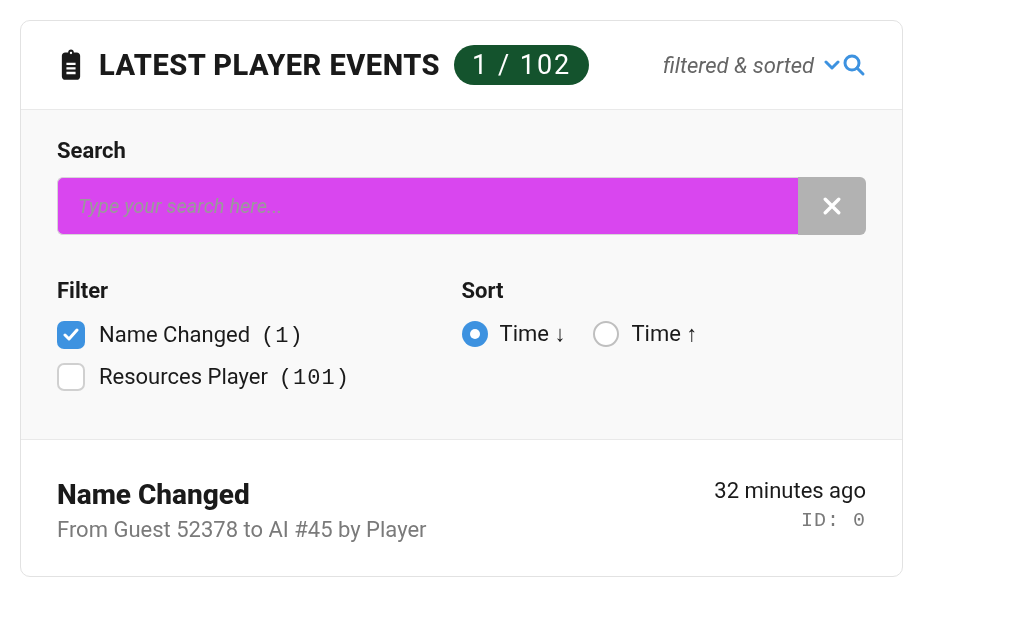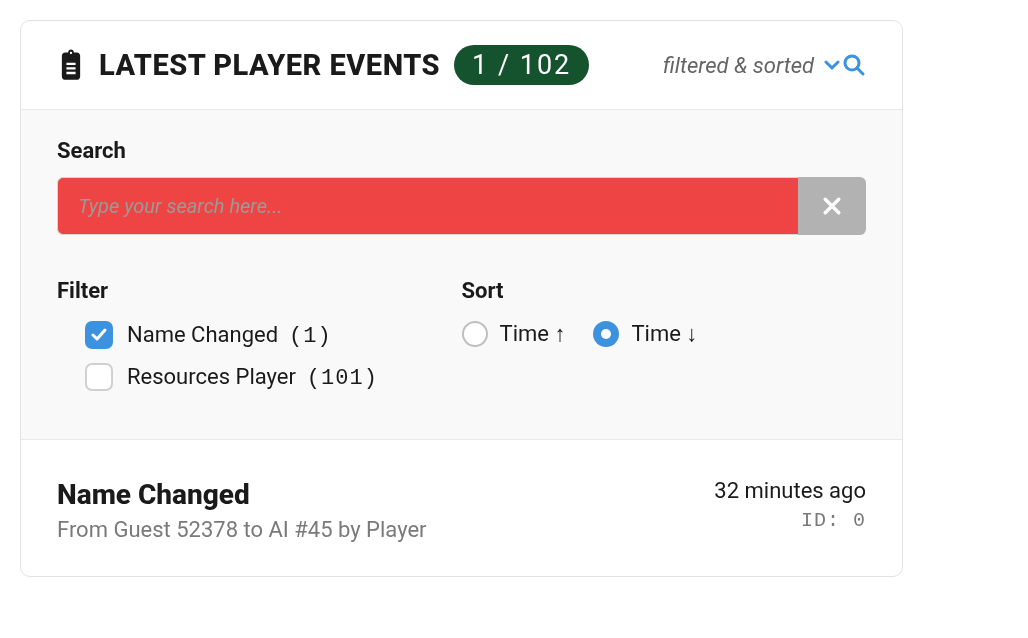--- a/index.html
+++ b/index.html
@@ -93,21 +93,21 @@
     .search-input {
       flex: 1;
       height: 58px;
       border: 1px solid #d6d6d6;
       border-right: none;
       border-radius: 6px 0 0 6px;
       padding: 0 20px;
       font-size: 20px;
       color: #333;
       font-family: inherit;
-      background: #ef4444;
+      background: #d946ef;
     }
     .search-input::placeholder {
       color: #9a9a9a;
       font-style: italic;
     }
     .clear-button {
       width: 68px;
       height: 58px;
       background: #b2b2b2;
       border: none;
@@ -139,21 +139,20 @@
       color: #1a1a1a;
       margin-bottom: 18px;
       margin-top: 15px;
     }
     .checkbox-row {
       display: flex;
       align-items: center;
       gap: 14px;
       margin-bottom: 14px;
       cursor: pointer;
-      margin-left: 28px;
     }
     .checkbox {
       width: 28px;
       height: 28px;
       border-radius: 7px;
       display: flex;
       align-items: center;
       justify-content: center;
       flex-shrink: 0;
     }
@@ -316,26 +315,26 @@
             <span>Resources Player</span>&nbsp;
             <span class="count-mono">(101)</span>
           </span>
         </div>
       </div>
 
       <div class="sort-col">
         <div class="section-label">Sort</div>
         <div class="radio-row">
           <div class="radio-item">
+            <span class="radio selected"></span>
+            <span class="radio-label">Time ↓</span>
+          </div>
+          <div class="radio-item">
             <span class="radio unselected"></span>
             <span class="radio-label">Time ↑</span>
-          </div>
-          <div class="radio-item">
-            <span class="radio selected"></span>
-            <span class="radio-label">Time ↓</span>
           </div>
         </div>
       </div>
     </div>
   </div>
 
   <div class="event-row">
     <div class="event-left">
       <div class="event-title">Name Changed</div>
       <div class="event-desc">From Guest 52378 to AI #45 by Player</div>

